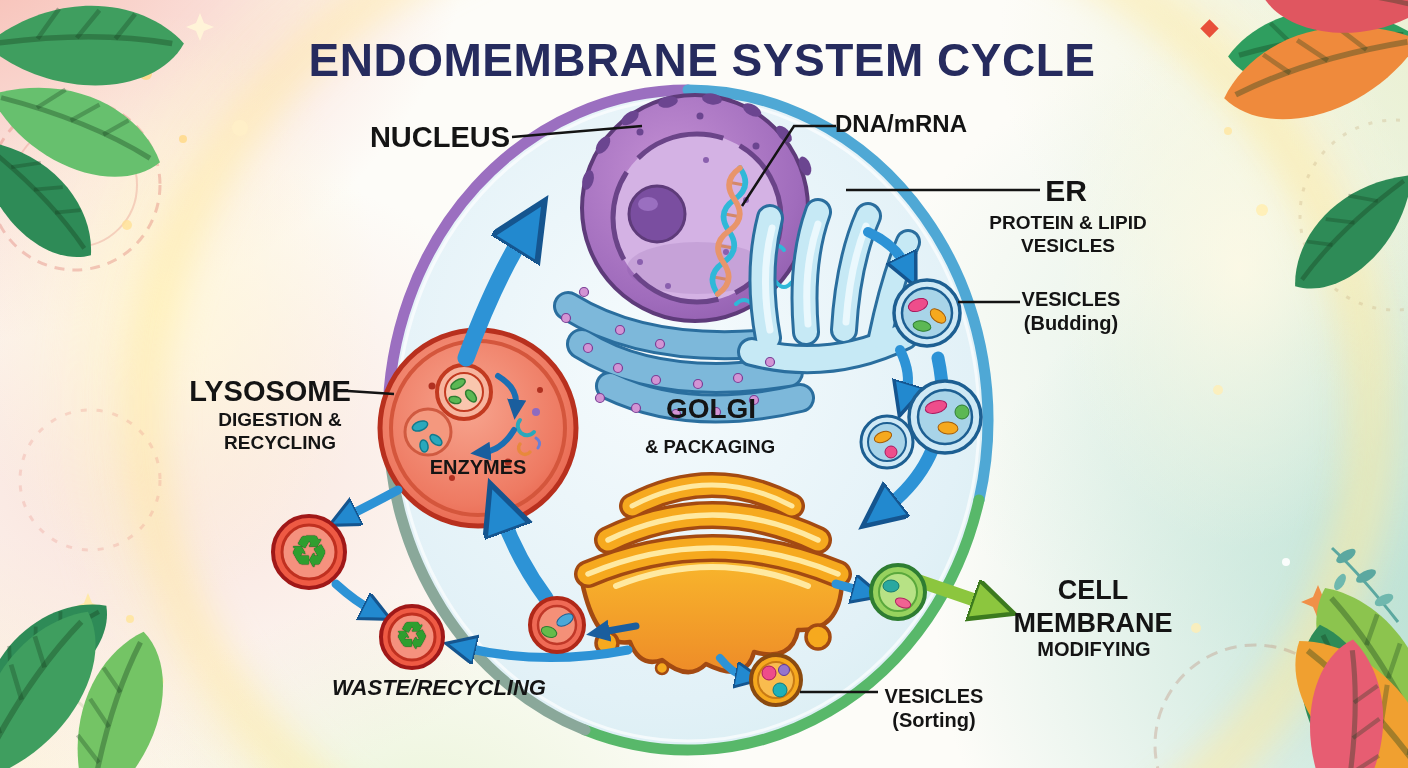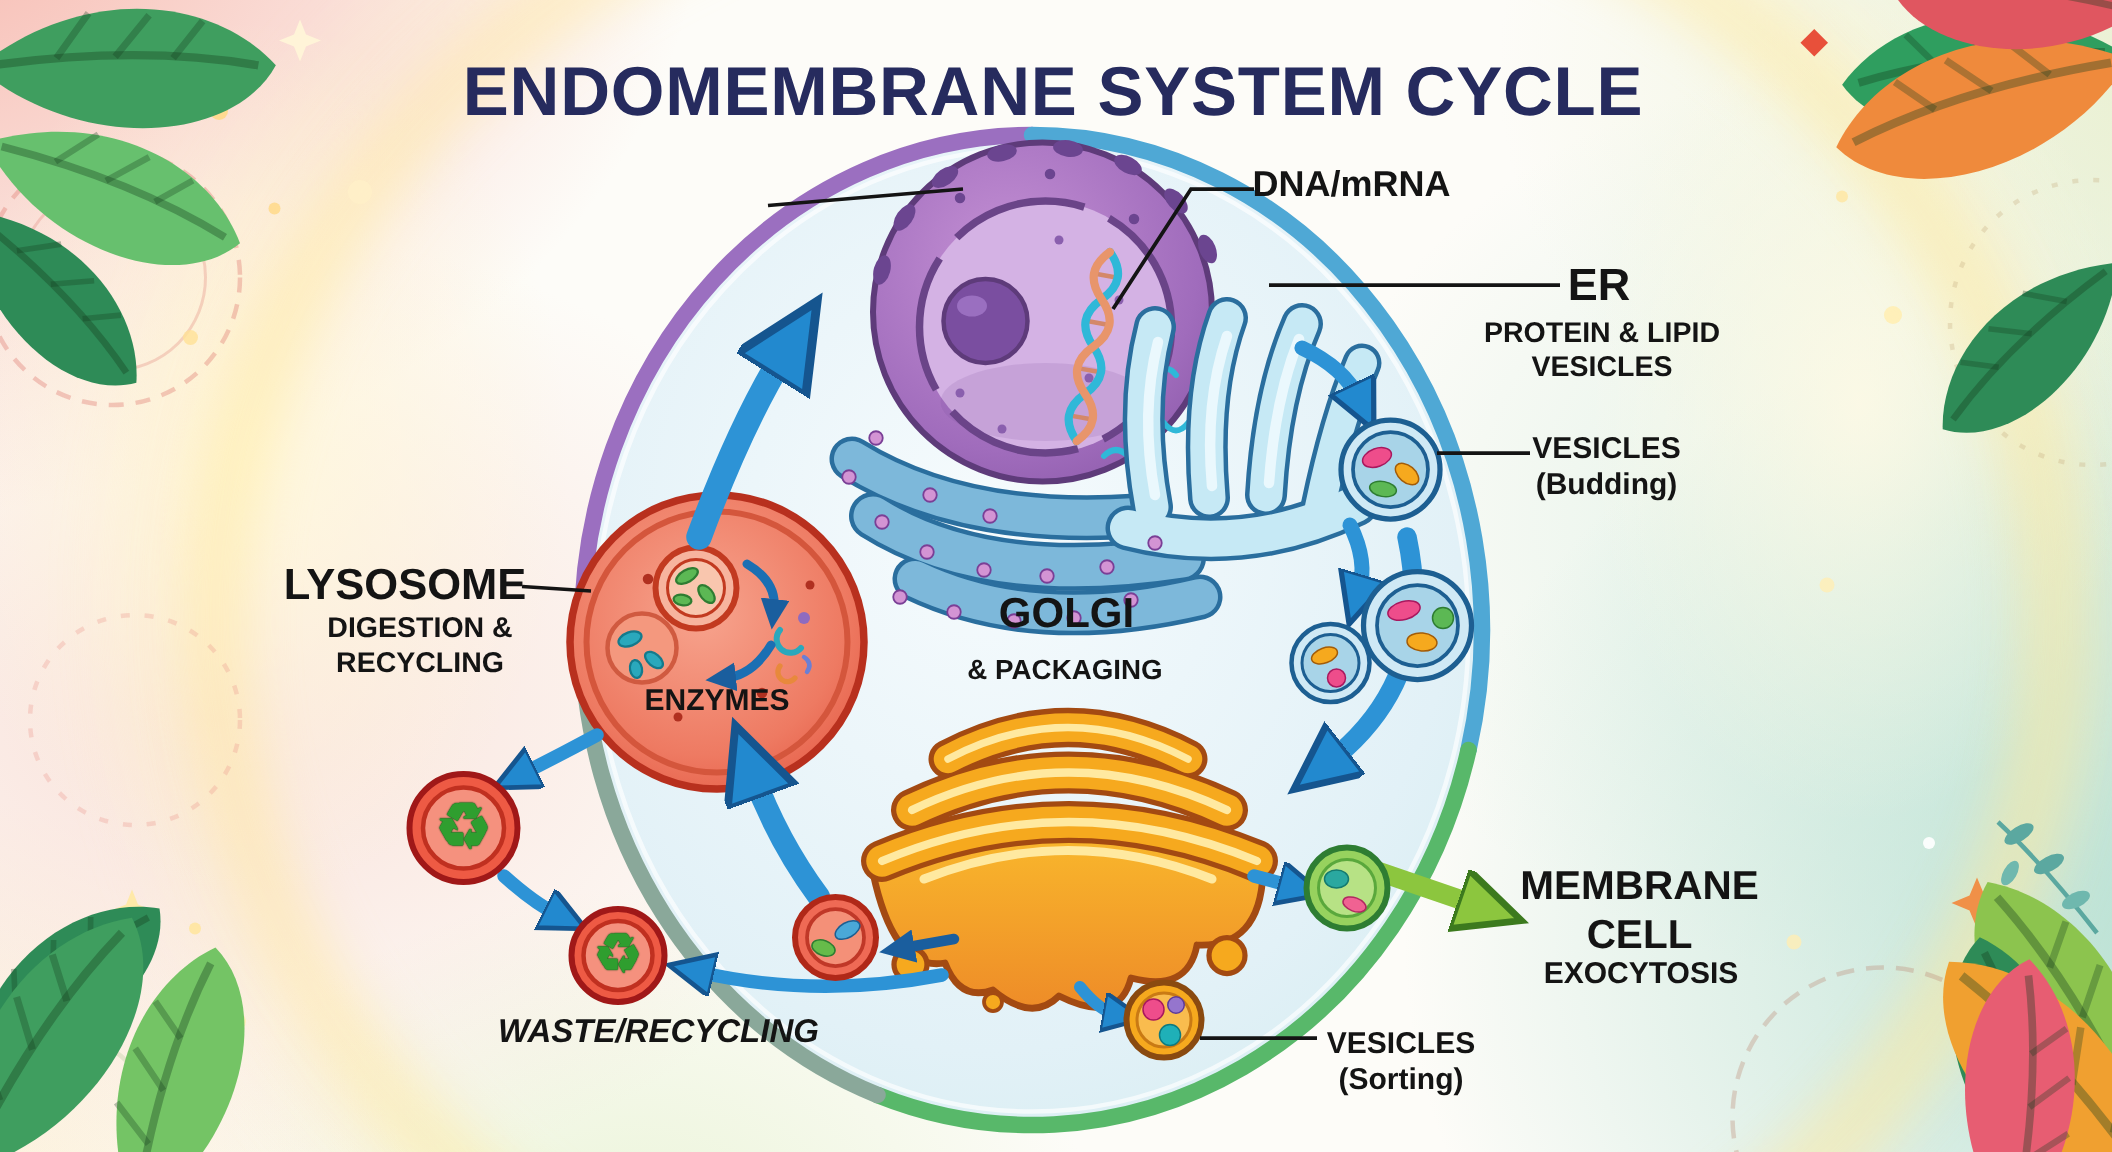--- a/index.html
+++ b/index.html
@@ -343,20 +343,21 @@
       <path d="M 512 137 L 642 126"></path>
       <path d="M 836 126 L 794 126 L 742 206"></path>
       <path d="M 846 190 L 1040 190"></path>
       <path d="M 958 302 L 1020 302"></path>
       <path d="M 348 391 L 394 394"></path>
       <path d="M 800 692 L 878 692"></path>
     </g>
   </svg>
 
   <div class="lbl title" style="left:702px;top:61px">ENDOMEMBRANE SYSTEM CYCLE</div>
+  <div class="lbl big" style="left:440px;top:137px">NUCLEUS</div>
   <div class="lbl med" style="left:901px;top:124px">DNA/mRNA</div>
   <div class="lbl" style="left:1066px;top:191px;font-size:30px">ER</div>
   <div class="lbl sub" style="left:1068px;top:234px">
     <div>PROTEIN &amp; LIPID</div>
     <div>VESICLES</div>
   </div>
   <div class="lbl ves" style="left:1071px;top:311px">
     <div>VESICLES</div>
     <div>(Budding)</div>
   </div>
@@ -364,24 +365,24 @@
     <div>DIGESTION &amp;</div>
     <div>RECYCLING</div>
   </div>
   <div class="lbl big" style="left:270px;top:391px">LYSOSOME</div>
   <div class="lbl enz" style="left:478px;top:467px">ENZYMES</div>
   <div class="lbl" style="left:711px;top:409px;font-size:28px">GOLGI</div>
   <div class="lbl sub" style="left:710px;top:447px;font-size:18.5px">
     <div>&amp; PACKAGING</div>
   </div>
   <div class="lbl cm" style="left:1093px;top:607px">
+    <div>CELL</div>
     <div>MEMBRANE</div>
-    <div>CELL</div>
-  </div>
-  <div class="lbl" style="left:1094px;top:649px;font-size:20px">EXOCYTOSIS</div>
+  </div>
+  <div class="lbl" style="left:1094px;top:649px;font-size:20px">MODIFYING</div>
   <div class="lbl ves" style="left:934px;top:708px">
     <div>VESICLES</div>
     <div>(Sorting)</div>
   </div>
   <div class="lbl waste" style="left:439px;top:688px">WASTE/RECYCLING</div>
 
   <div class="recycle" style="left:309px;top:551px;font-size:42px">♻</div>
   <div class="recycle" style="left:412px;top:636px;font-size:36px">♻</div>
 </div>
 

